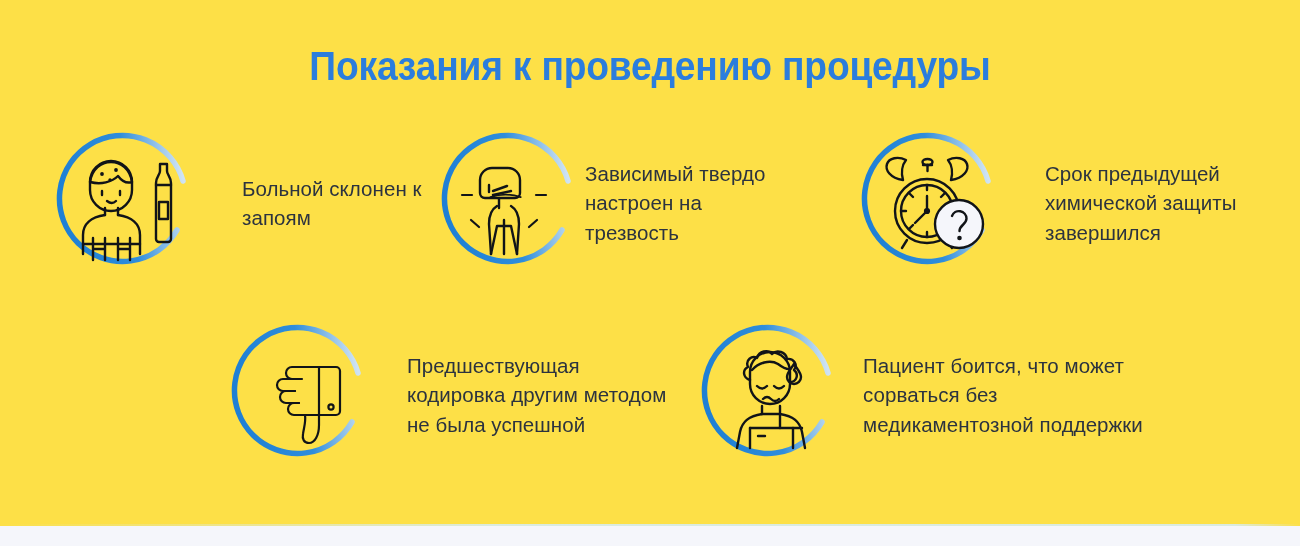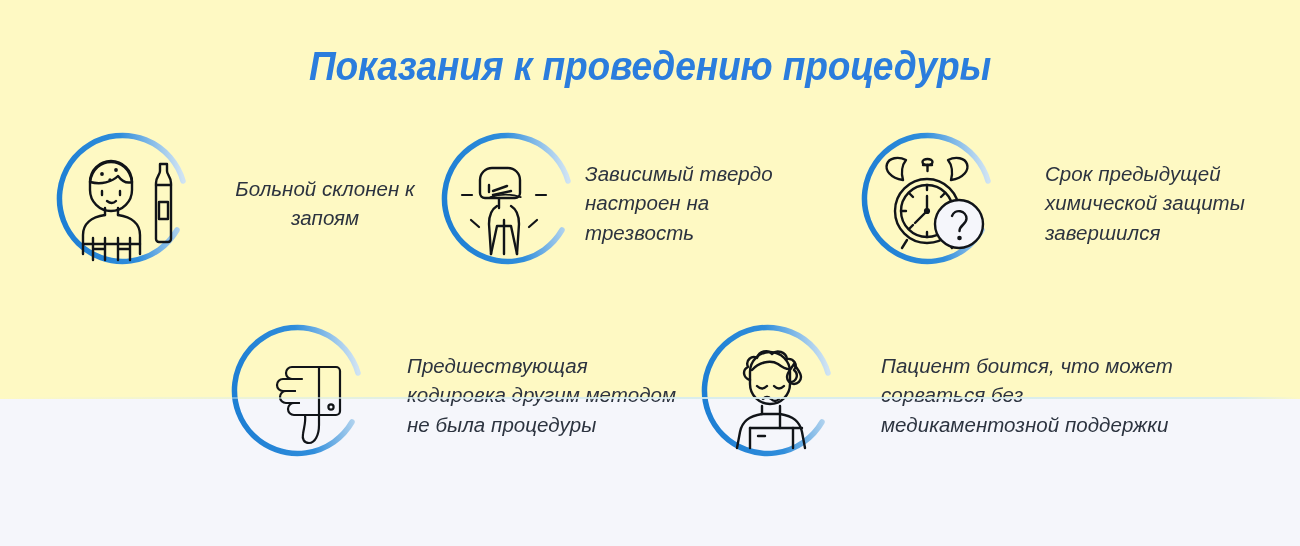--- a/index.html
+++ b/index.html
@@ -11,24 +11,23 @@
     width: 1300px;
     height: 546px;
     background: #f5f6fb;
     font-family: "Liberation Sans", "DejaVu Sans", sans-serif;
     overflow: hidden;
     position: relative;
   }
   .infographic {
     position: relative;
     width: 1300px;
-    height: 399px;
-    background: #fef9c3;
+    height: 526px;
+    background: #fde047;
     box-sizing: border-box;
-    font-style: italic;
   }
   .bottom-rule {
     position: absolute;
     left: 0;
     right: 0;
     bottom: 0;
     height: 2px;
     background: linear-gradient(to right, rgba(220,236,240,0) 0%, rgba(214,236,240,0.9) 38%, rgba(214,236,240,0.9) 95%, rgba(220,236,240,0) 100%);
   }
 
@@ -75,34 +74,34 @@
   .label {
     color: #2c333f;
     font-size: 20.5px;
     line-height: 1.42;
     letter-spacing: 0.05px;
     white-space: pre-line;
   }
 
   
   #item-1 { left: 50px;  top: 128px; }
-  #item-1 .label { width: 250px; text-align: center; }
+  #item-1 .label { margin-left: 42px; width: 250px; }
 
   #item-2 { left: 435px; top: 128px; }
   #item-2 .label { width: 245px; }
 
   #item-3 { left: 855px; top: 128px; }
   #item-3 .label { margin-left: 40px; width: 265px; }
 
   
   #item-4 { left: 225px; top: 320px; }
   #item-4 .label { margin-left: 32px; width: 330px; }
 
   #item-5 { left: 695px; top: 320px; }
-  #item-5 .label { margin-left: 36px; width: 360px; }
+  #item-5 .label { margin-left: 18px; width: 360px; }
 </style>
 </head>
 <body>
 
 <div class="infographic">
 
   <div class="title">Показания к проведению процедуры</div>
 
   <div class="item" id="item-1">
     <div class="badge">
@@ -261,21 +260,21 @@
           <path d="M67 59 h-9 a6 6 0 0 0 0 12 h12"></path>
           <path d="M70 71 h-9 a6 6 0 0 0 0 12 h13"></path>
           <path d="M74 83 h-5 a6 6 0 0 0 0 12 h25"></path>
 
           <path d="M94 95 v10 c0 10 -4 18 -10 18 c-5 0 -7 -4 -6 -9 c1 -7 3 -12 2 -19"></path>
         </g>
       </svg>
     </div>
     <div class="label">Предшествующая
 кодировка другим методом
-не была процедуры</div>
+не была успешной</div>
   </div>
 
   <div class="item" id="item-5">
     <div class="badge">
       <svg viewBox="0 0 150 150" aria-hidden="true">
         <defs>
           <linearGradient id="arcGrad5" x1="0" y1="0.5" x2="1" y2="0.35">
             <stop offset="0%" stop-color="#1e7fd4"></stop>
             <stop offset="55%" stop-color="#2f8ddb"></stop>
             <stop offset="100%" stop-color="#cfe3f3"></stop>

